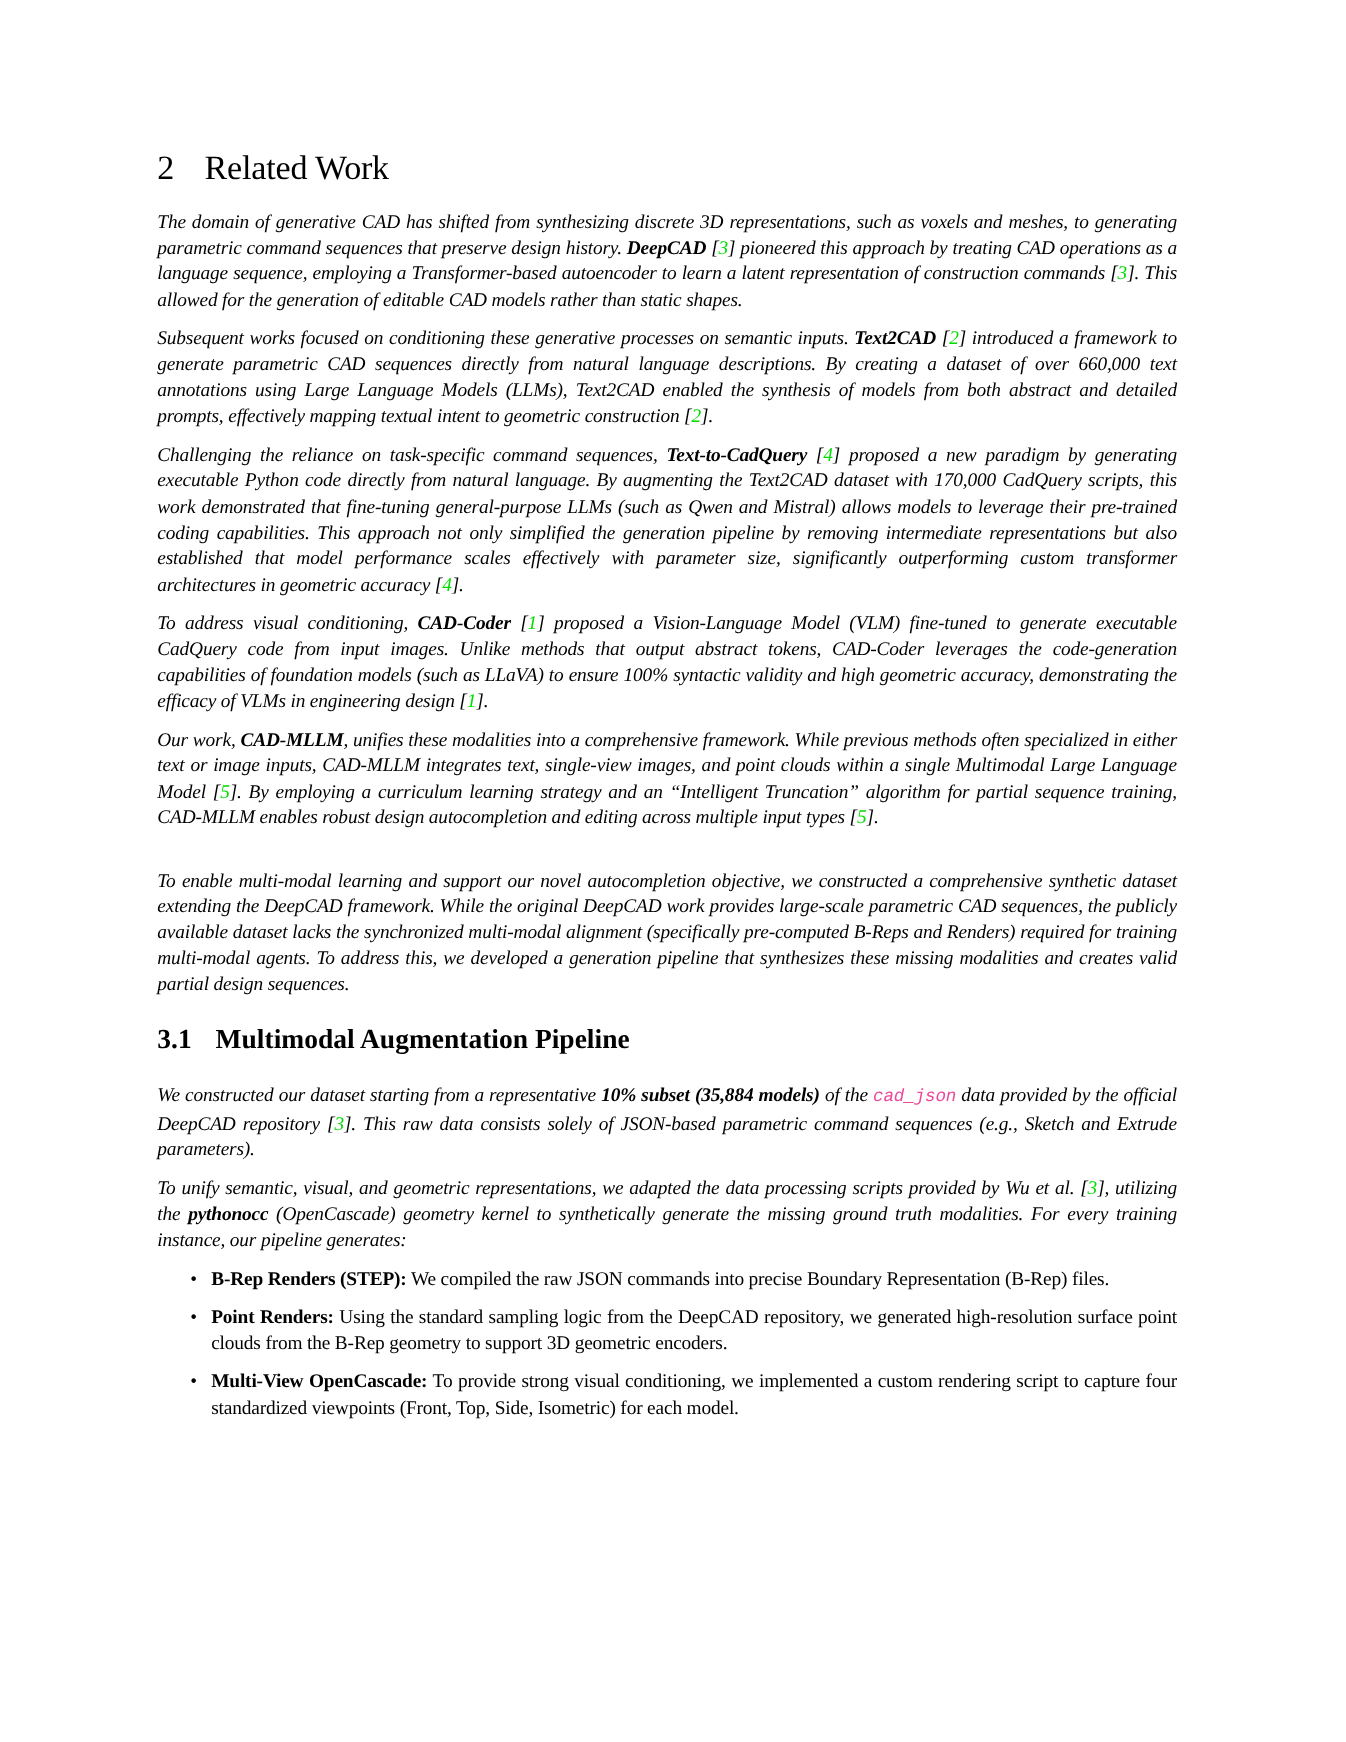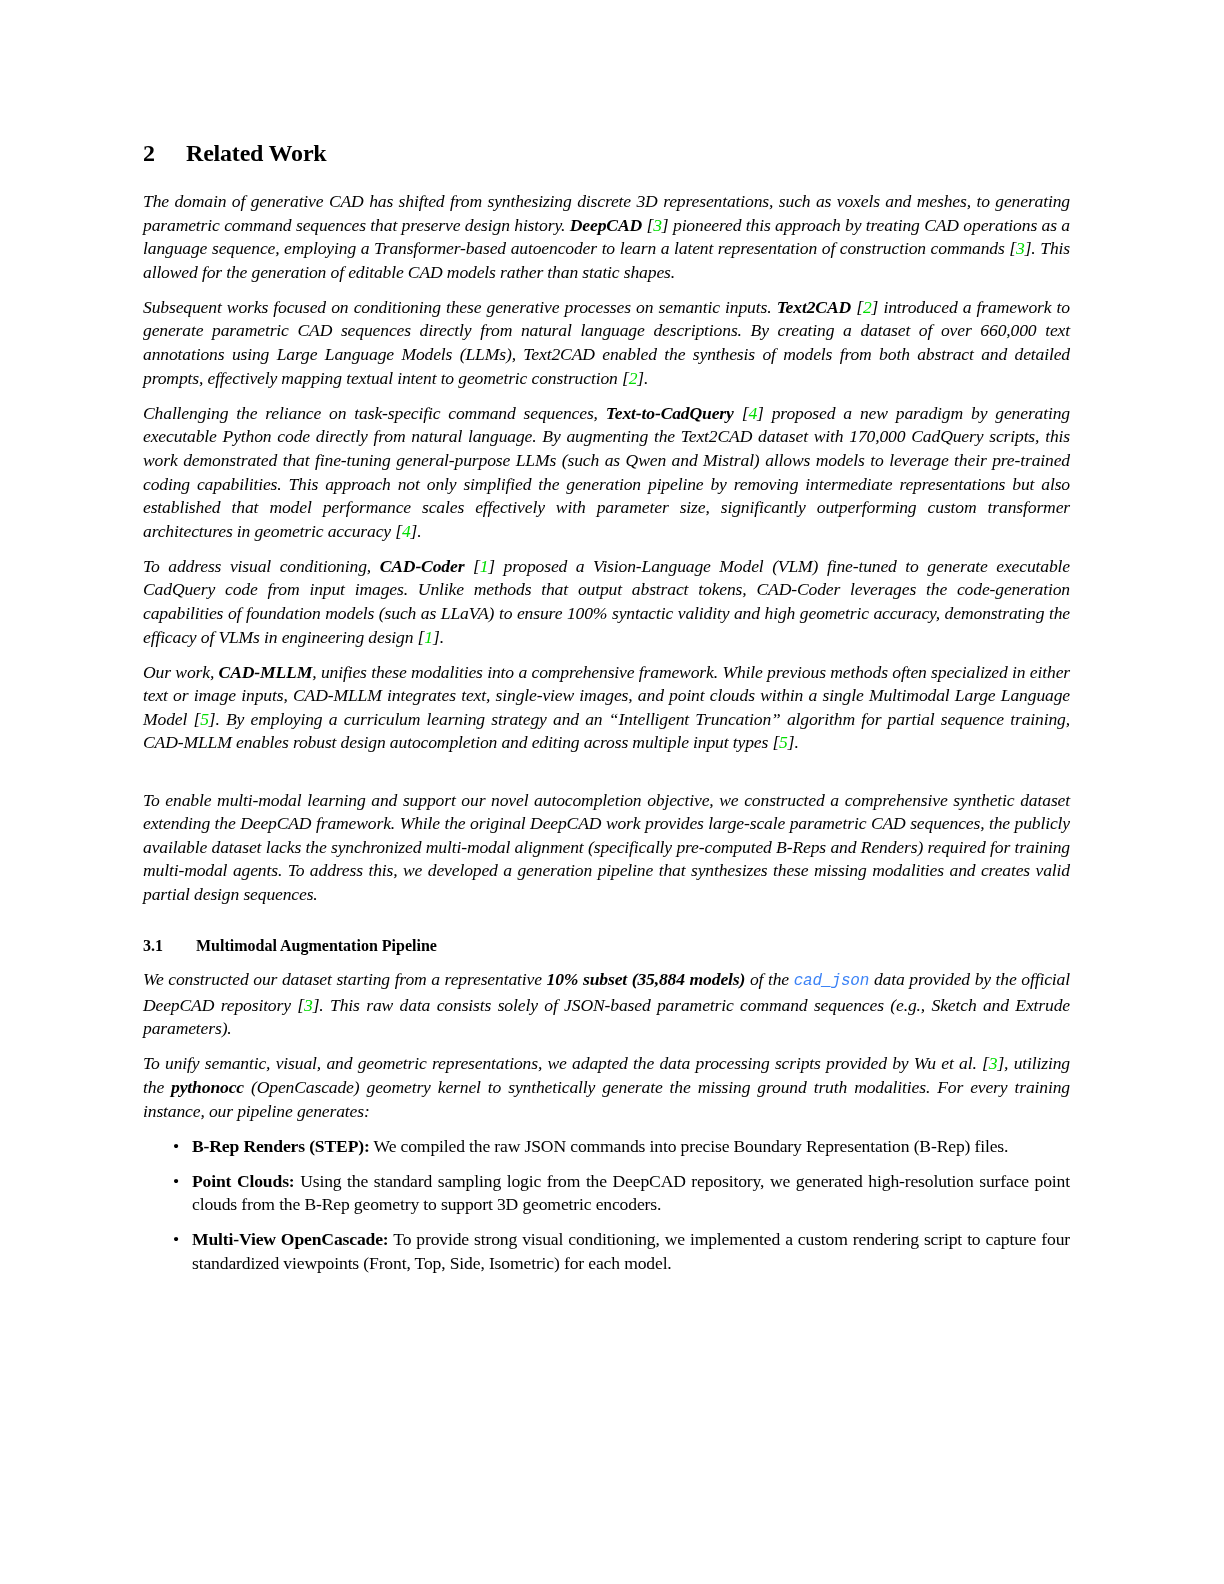--- a/index.html
+++ b/index.html
@@ -5,35 +5,35 @@
   html, body { margin: 0; padding: 0; background: #ffffff; }
   body {
     width: 1224px; height: 1584px; position: relative; overflow: hidden;
     font-family: "Liberation Serif", "DejaVu Serif", serif;
     color: #000;
   }
   .page {
     position: absolute; left: 143px; top: 136px; width: 927px;
   }
   h2.sec {
-    font-size: 24px; font-weight: bold; margin: 0 0 20px 0; line-height: 34px;
+    font-size: 31px; font-weight: normal; margin: 0 0 20px 0; line-height: 34px;
     letter-spacing: -0.2px;
   }
   h2.sec .num { display: inline-block; width: 43px; }
   h3.subsec {
-    font-size: 16px; font-weight: bold; margin: 0 0 8px 0; line-height: 28px;
+    font-size: 25px; font-weight: bold; margin: 0 0 24px 0; line-height: 28px;
   }
   h3.subsec .num { display: inline-block; width: 53px; }
   p {
     font-size: 17.6px; line-height: 23.6px; margin: 0 0 11.5px 0;
     text-align: justify; hyphens: auto; letter-spacing: -0.15px; font-style: italic;
   }
   .cite { color: #00dd00; }
   b { font-weight: bold; }
-  code { font-family: "Liberation Mono", "DejaVu Sans Mono", monospace; font-size: 16px; color: #3b82f6; }
+  code { font-family: "Liberation Mono", "DejaVu Sans Mono", monospace; font-size: 16px; color: #ec4899; }
   ul.bullets { list-style: none; margin: 0; padding: 0; }
   ul.bullets li {
     position: relative; padding-left: 49px; margin-bottom: 11.5px;
     font-size: 17.6px; line-height: 23.6px; text-align: justify; letter-spacing: -0.15px;
   }
   ul.bullets li .dot { position: absolute; left: 30px; top: 0; }
   .sec-gap { height: 22px; }
   .sub-gap { height: 14px; }
 </style>
 </head>
@@ -61,18 +61,18 @@
   <div class="sub-gap"></div>
 
   <h3 class="subsec">
     <span class="num">3.1</span><span>Multimodal Augmentation Pipeline</span>
   </h3>
   <div>
     <p><span>We constructed our dataset starting from a representative </span><b>10% subset (35,884 models)</b><span> of the </span><code>cad_json</code><span> data provided by the official DeepCAD repository [</span><a class="cite" style="color: rgb(0, 221, 0);">3</a><span>]. This raw data consists solely of JSON-based parametric command sequences (e.g., Sketch and Extrude parameters).</span></p>
     <p><span>To unify semantic, visual, and geometric representations, we adapted the data processing scripts provided by Wu et al.  [</span><a class="cite" style="color: rgb(0, 221, 0);">3</a><span>], utilizing the </span><b>pythonocc</b><span> (OpenCascade) geometry kernel to synthetically generate the missing ground truth modalities. For every training instance, our pipeline generates:</span></p>
     <ul class="bullets">
       <li><span class="dot">•</span><b>B-Rep Renders (STEP):</b><span> We compiled the raw JSON commands into precise Boundary Representation (B-Rep) files.</span></li>
-      <li><span class="dot">•</span><b>Point Clouds:</b><span> Using the standard sampling logic from the DeepCAD repository, we generated high-resolution surface point clouds from the B-Rep geometry to support 3D geometric encoders.</span></li>
+      <li><span class="dot">•</span><b>Point Renders:</b><span> Using the standard sampling logic from the DeepCAD repository, we generated high-resolution surface point clouds from the B-Rep geometry to support 3D geometric encoders.</span></li>
       <li><span class="dot">•</span><b>Multi-View OpenCascade:</b><span> To provide strong visual conditioning, we implemented a custom rendering script to capture four standardized viewpoints (Front, Top, Side, Isometric) for each model.</span></li>
     </ul>
   </div>
 
 </div>
 
 </body></html>

